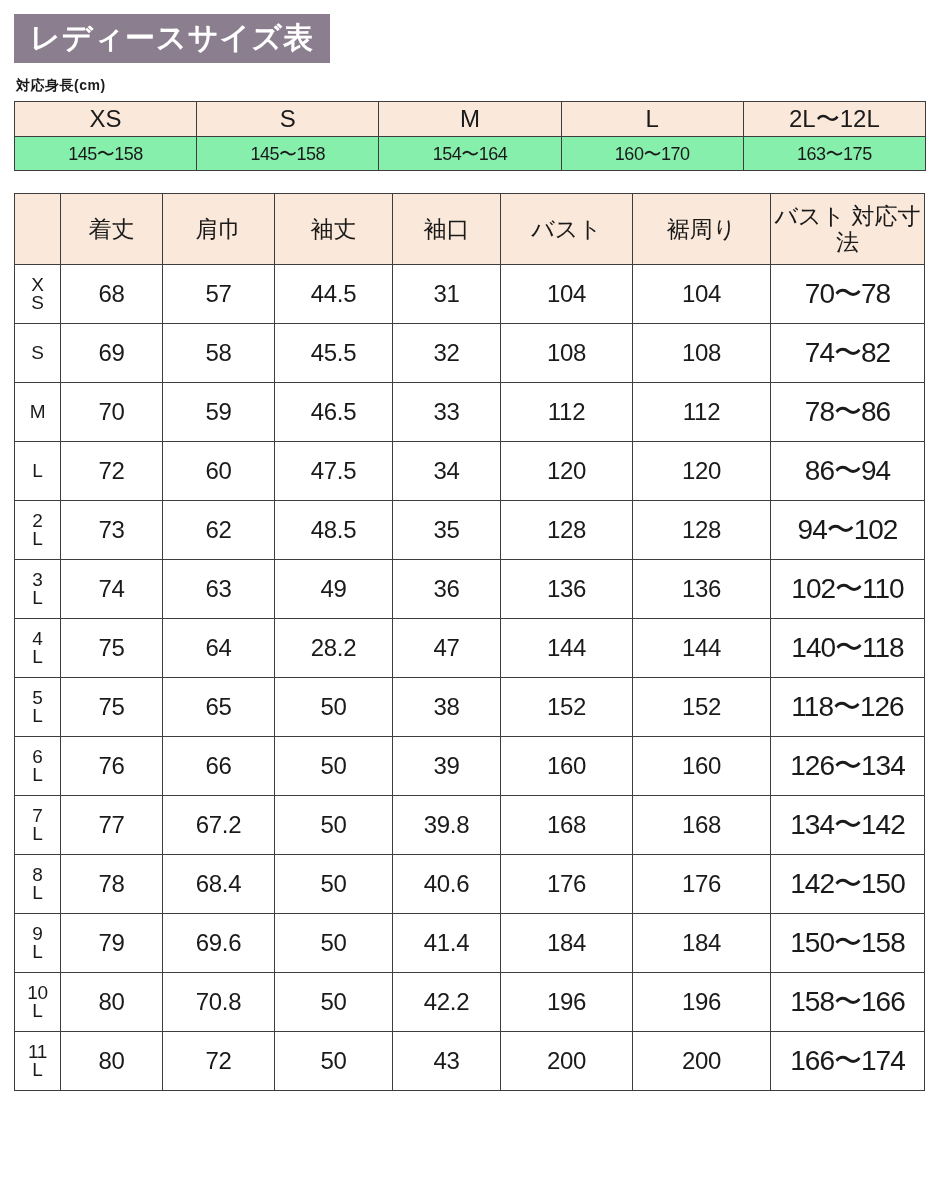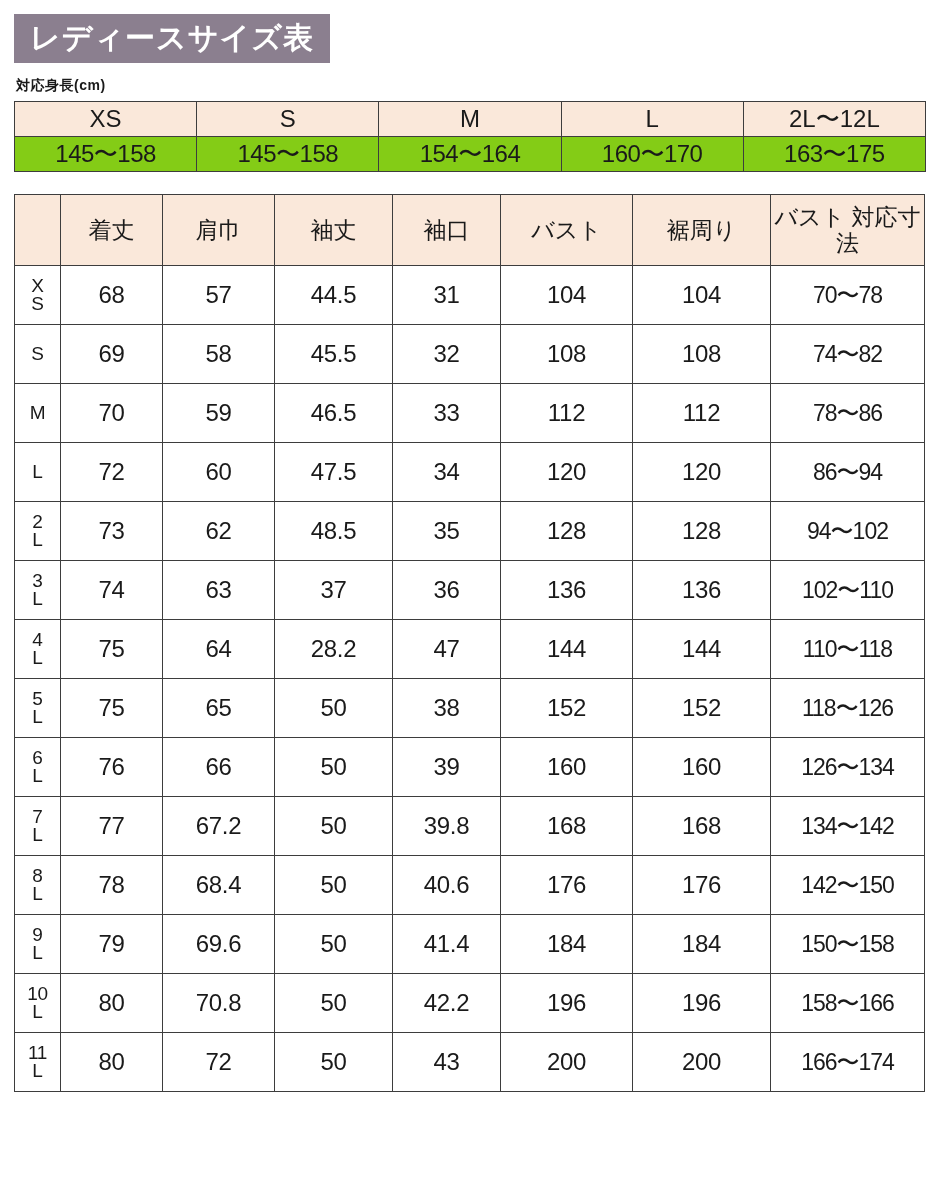--- a/index.html
+++ b/index.html
@@ -56,22 +56,22 @@
   }
   .height-table td {
     height: 31px;
     font-size: 22px;
   }
   .height-table .hdr {
     background: #fae8da;
     font-size: 24px;
   }
   .height-table .val {
-    background: #84cc16;
-    font-size: 24px;
+    background: #86efac;
+    font-size: 18px;
     letter-spacing: -0.5px;
   }
   
   .meas-wrap {
     margin-top: 22px;
   }
   .meas-table {
     width: 752px;
   }
   .meas-table th {
@@ -96,21 +96,21 @@
     font-size: 19px;
     font-weight: normal;
     line-height: 0.95;
     padding: 0;
     width: 46px;
   }
   .meas-table td.rowhdr span {
     display: block;
   }
   .meas-table td.lastcol {
-    font-size: 23px;
+    font-size: 28px;
     letter-spacing: -1px;
   }
   .col-sub { width: 46px; }
   .col-a { width: 102px; }
   .col-b { width: 112px; }
   .col-c { width: 118px; }
   .col-d { width: 108px; }
   .col-e { width: 132px; }
   .col-f { width: 138px; }
   .col-g { width: 154px; }
@@ -233,38 +233,38 @@
             <td>128</td>
             <td class="lastcol">94〜102</td>
           </tr>
           <tr>
             <td class="rowhdr">
               <span>3</span>
               <span>L</span>
             </td>
             <td>74</td>
             <td>63</td>
-            <td>37</td>
+            <td>49</td>
             <td>36</td>
             <td>136</td>
             <td>136</td>
             <td class="lastcol">102〜110</td>
           </tr>
           <tr>
             <td class="rowhdr">
               <span>4</span>
               <span>L</span>
             </td>
             <td>75</td>
             <td>64</td>
             <td>28.2</td>
             <td>47</td>
             <td>144</td>
             <td>144</td>
-            <td class="lastcol">110〜118</td>
+            <td class="lastcol">140〜118</td>
           </tr>
           <tr>
             <td class="rowhdr">
               <span>5</span>
               <span>L</span>
             </td>
             <td>75</td>
             <td>65</td>
             <td>50</td>
             <td>38</td>

